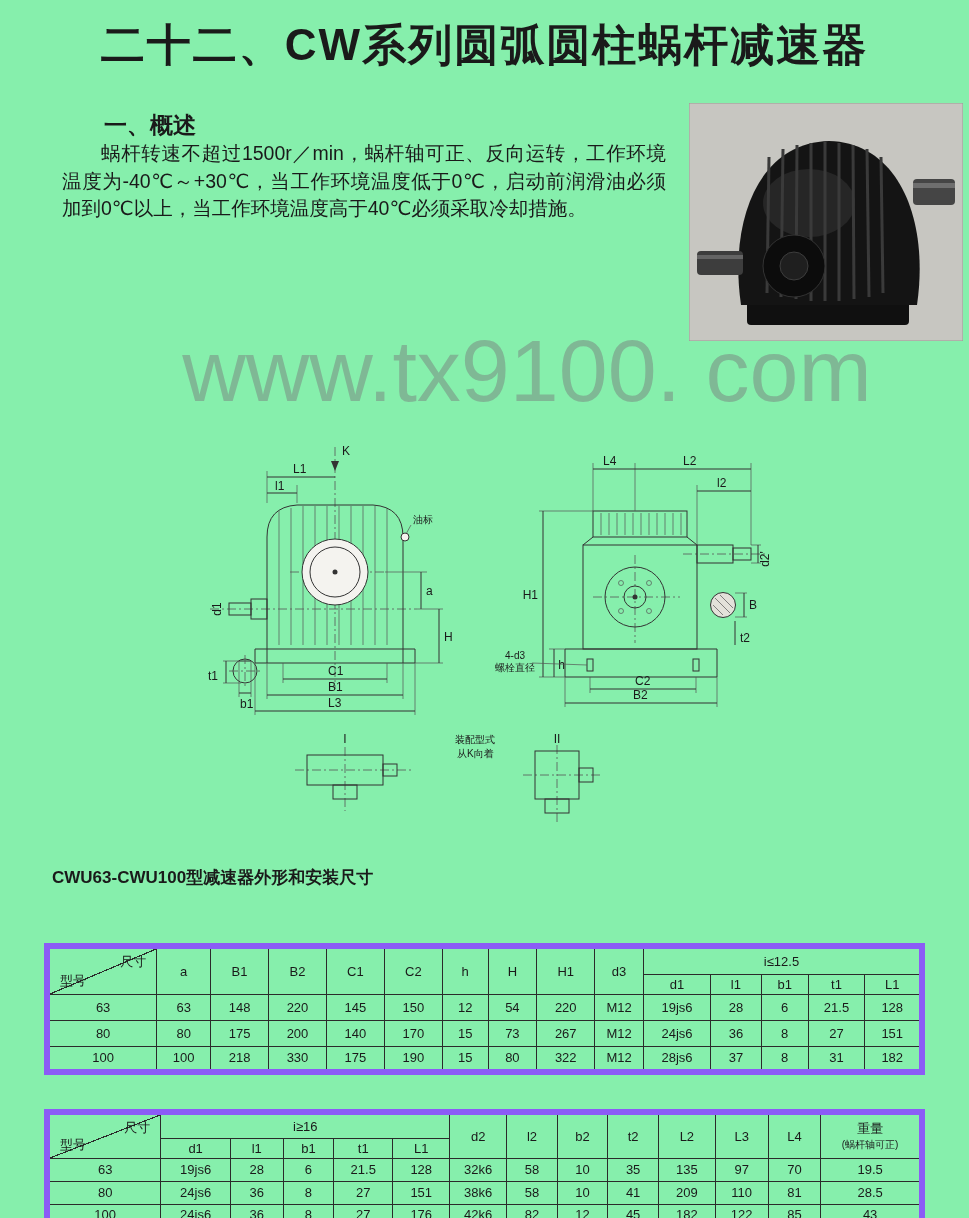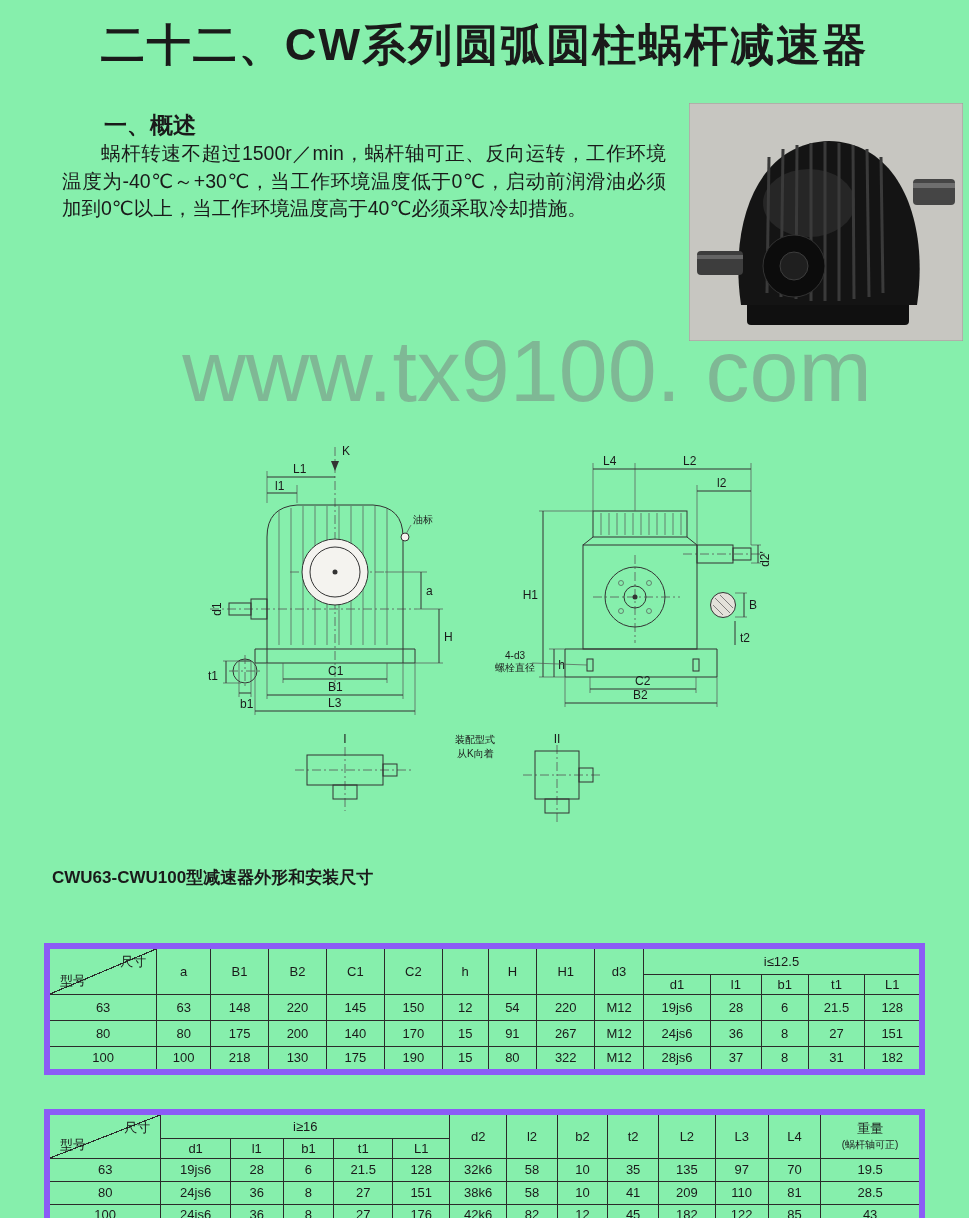--- a/index.html
+++ b/index.html
@@ -359,34 +359,34 @@
           <td>128</td>
         </tr>
         <tr>
           <td>80</td>
           <td>80</td>
           <td>175</td>
           <td>200</td>
           <td>140</td>
           <td>170</td>
           <td>15</td>
-          <td>91</td>
+          <td>73</td>
           <td>267</td>
           <td>M12</td>
           <td>24js6</td>
           <td>36</td>
           <td>8</td>
           <td>27</td>
           <td>151</td>
         </tr>
         <tr>
           <td>100</td>
           <td>100</td>
           <td>218</td>
-          <td>130</td>
+          <td>330</td>
           <td>175</td>
           <td>190</td>
           <td>15</td>
           <td>80</td>
           <td>322</td>
           <td>M12</td>
           <td>28js6</td>
           <td>37</td>
           <td>8</td>
           <td>31</td>

